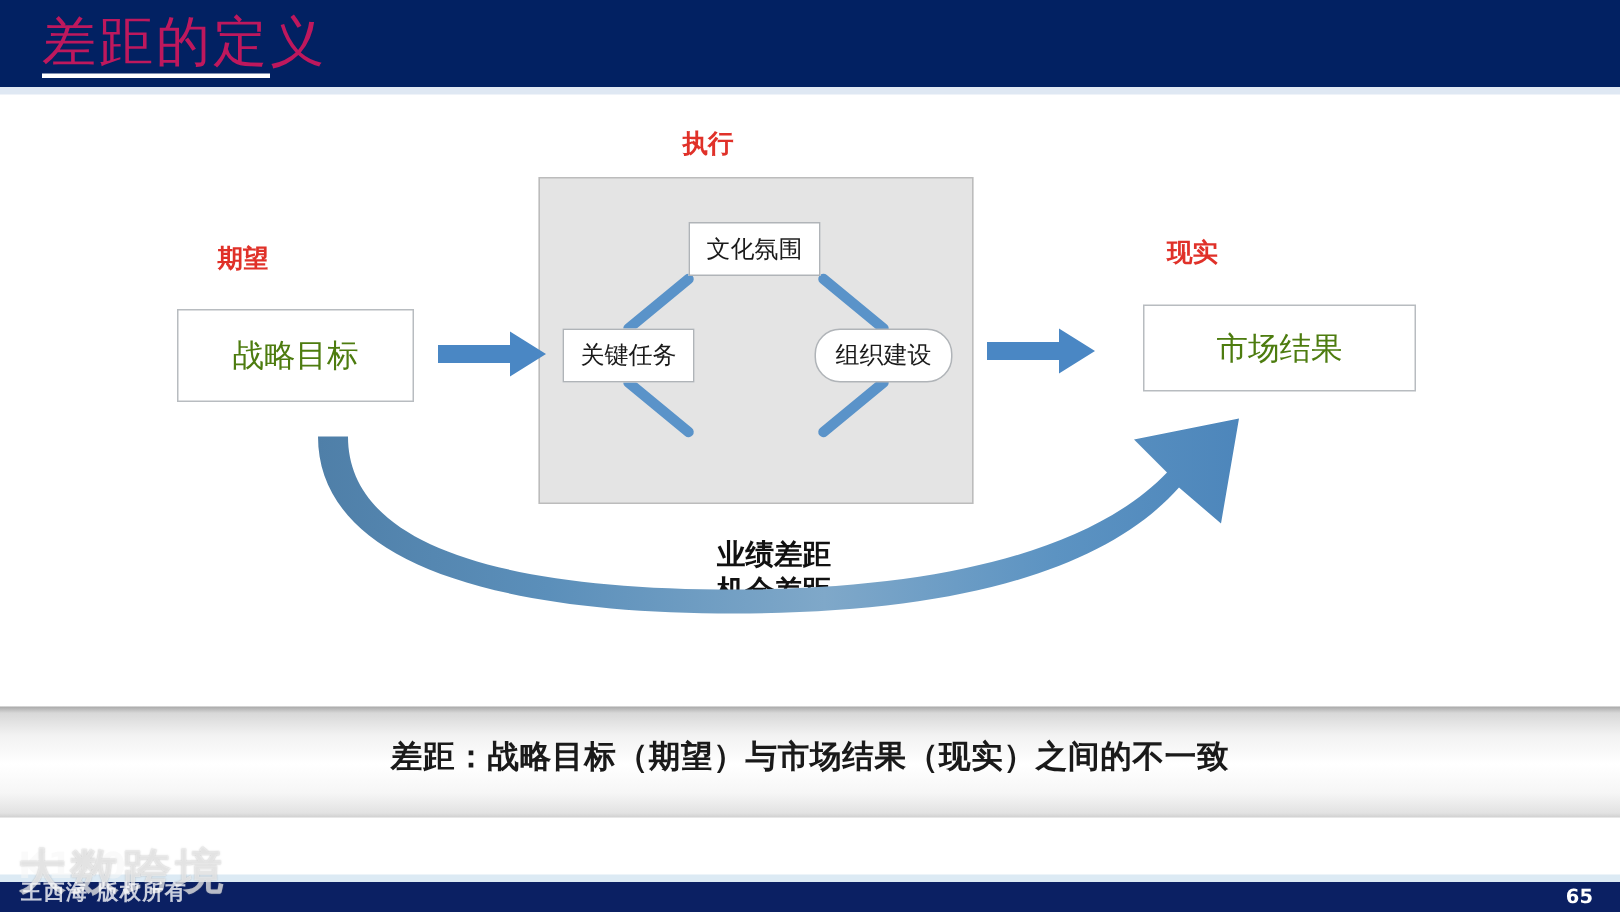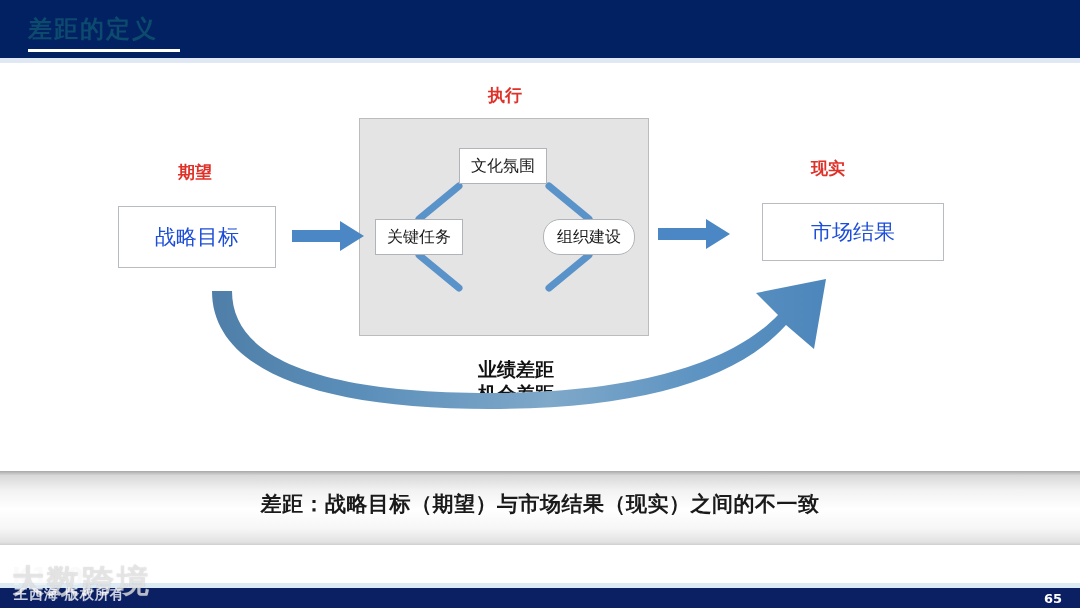--- a/index.html
+++ b/index.html
@@ -34,59 +34,59 @@
     position: absolute;
     left: 0; top: 58px;
     width: 1080px;
     height: 5px;
     background: #dfe8f3;
   }
   .header-title {
     position: absolute;
     left: 28px;
     top: 11px;
-    font-size: 24px;
-    font-weight: bold;
-    color: #0c4a6e;
+    font-size: 36px;
+    font-weight: normal;
+    color: #be185d;
     letter-spacing: 2px;
     line-height: 36px;
     white-space: nowrap;
   }
   .header-underline {
     position: absolute;
     left: 28px;
     top: 49px;
     width: 152px;
     height: 3px;
     background: #ffffff;
   }
 
   
   .red-label {
     position: absolute;
     color: #e03129;
     font-size: 17px;
     font-weight: bold;
     white-space: nowrap;
-    text-align: center;
+    text-align: left;
   }
   #label-expect { left: 145px; top: 161px; width: 100px; }
   #label-exec   { left: 455px; top: 84px;  width: 100px; }
   #label-real   { left: 778px; top: 157px; width: 100px; }
 
   
   .flow-box {
     position: absolute;
     background: #ffffff;
     border: 1px solid #b8bcc0;
     box-sizing: border-box;
     display: flex;
     align-items: center;
     justify-content: center;
-    color: #1d4ed8;
+    color: #4d7c0f;
     white-space: nowrap;
   }
 
   #box-strategy {
     left: 118px; top: 206px;
     width: 158px; height: 62px;
     font-size: 21px;
   }
   #box-market {
     left: 762px; top: 203px;

